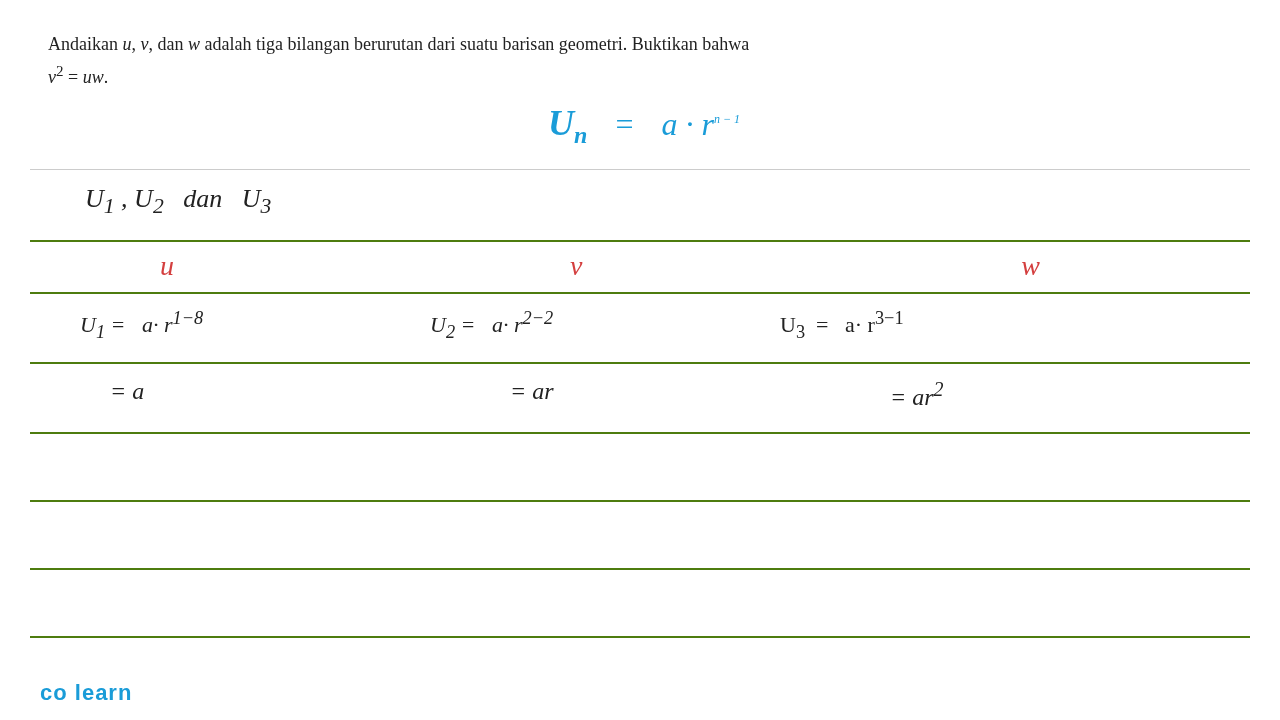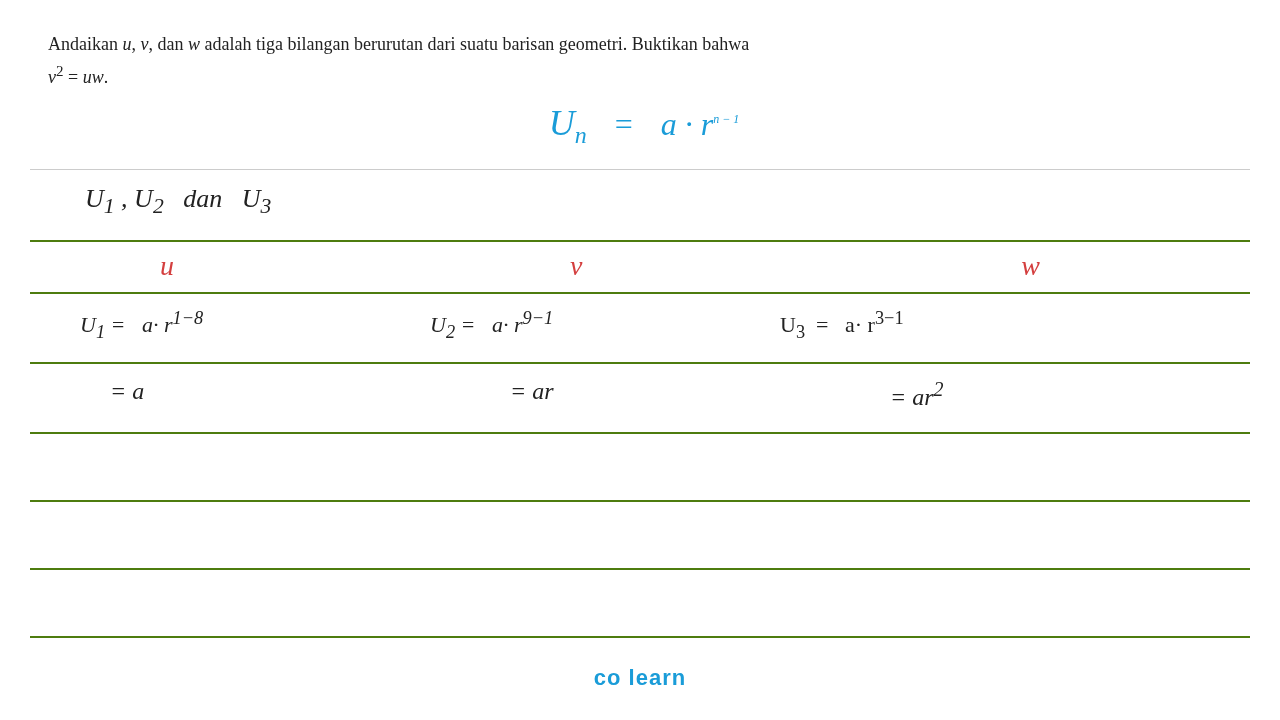--- a/index.html
+++ b/index.html
@@ -71,21 +71,20 @@
       bottom: 0;
       left: 0;
       right: 0;
       height: 55px;
       background: white;
       display: flex;
       align-items: center;
       justify-content: space-between;
       padding: 0 40px;
       border-top: none;
-      flex-direction: column;
     }
 
     .footer-logo {
       font-size: 22px;
       font-weight: bold;
       color: #1a9cd8;
       font-family: Arial, sans-serif;
     }
 
     .footer-right {
@@ -130,21 +129,21 @@
 
 <div class="page">
 
   <div class="question-area">
     <div class="question-text">
       Andaikan <span class="math-italic">u</span>, <span class="math-italic">v</span>, dan <span class="math-italic">w</span> adalah tiga bilangan berurutan dari suatu barisan geometri. Buktikan bahwa<br>
       <span class="math-italic">v</span><sup>2</sup> = <span class="math-italic">uw</span>.
     </div>
 
     <div class="formula-line">
-      <span class="cyan" style="font-size:36px; font-style:italic; font-weight:400;">U<sub style="font-size:24px;">n</sub></span>
+      <span class="cyan" style="font-size:36px; font-style:italic; font-weight:700;">U<sub style="font-size:24px;">n</sub></span>
       <span class="cyan equals" style="margin: 0 20px; font-style:normal; font-size:32px;">=</span>
       <span class="cyan" style="font-size:32px; font-style:italic;">a · r<sup style="font-size:12px;">n − 1</sup></span>
     </div>
   </div>
 
   <div class="notebook-area">
 
     <div class="notebook-line" style="position:relative;">
       <span style="position:absolute; left:55px; top:14px; font-size:26px; font-family:Georgia,serif; font-style:italic; color:#222;">
         U<sub>1</sub> ,  U<sub>2</sub> &nbsp; dan &nbsp; U<sub>3</sub>
@@ -157,21 +156,21 @@
       <span class="red-label" style="position:absolute; right:210px; top:8px; font-size:28px; font-family:Georgia,serif; font-style:italic;">w</span>
     </div>
 
     <div class="notebook-line" style="position:relative; height:70px;">
 
       <span style="position:absolute; left:50px; top:14px; font-size:22px; font-family:Georgia,serif; font-style:italic; color:#222;">
         U<sub>1</sub> = &nbsp; a· r<sup>1−8</sup>
       </span>
 
       <span style="position:absolute; left:400px; top:14px; font-size:22px; font-family:Georgia,serif; font-style:italic; color:#222;">
-        U<sub>2</sub> = &nbsp; a· r<sup>9−1</sup>
+        U<sub>2</sub> = &nbsp; a· r<sup>2−2</sup>
       </span>
 
       <span style="position:absolute; left:750px; top:14px; font-size:22px; font-family:Georgia,serif; color:#222;">
         U<sub>3</sub> &nbsp;= &nbsp; a· r<sup>3−1</sup>
       </span>
     </div>
 
     <div class="notebook-line" style="position:relative; height:70px;">
       <span style="position:absolute; left:80px; top:14px; font-size:24px; font-family:Georgia,serif; font-style:italic; color:#222;">
         = a

